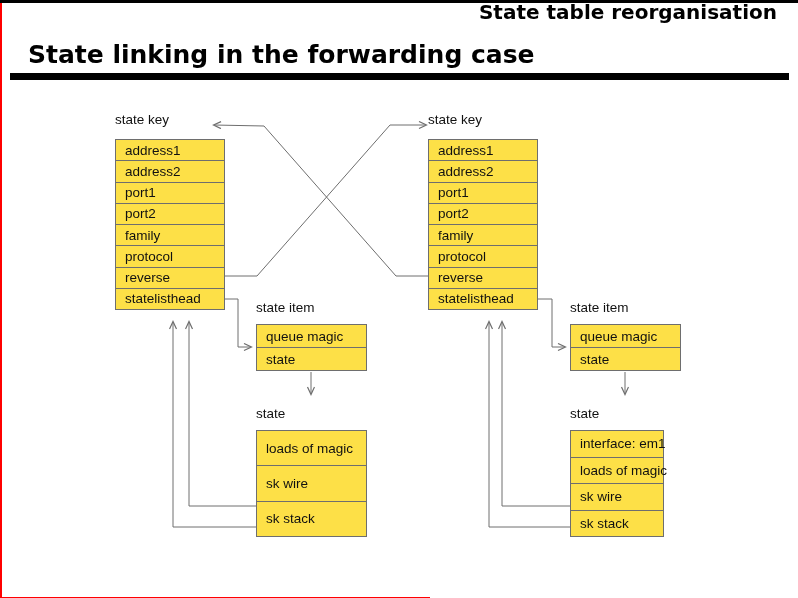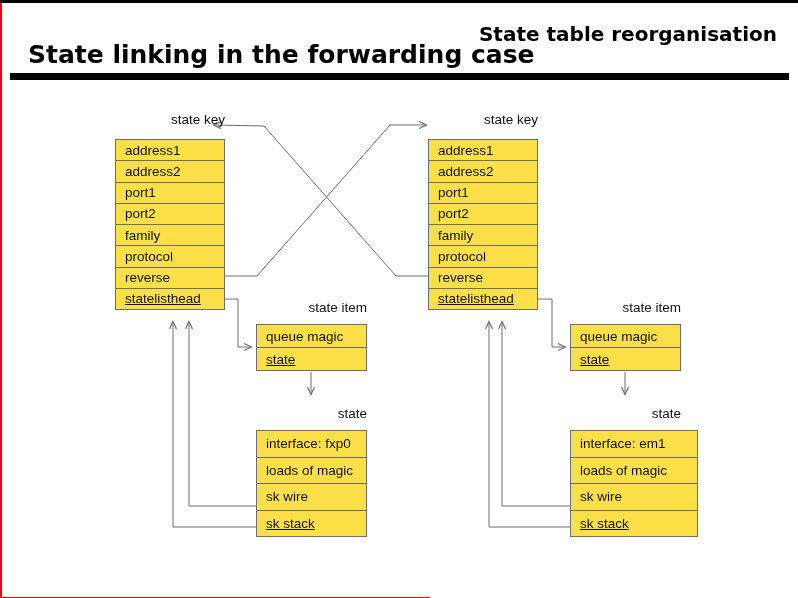--- a/index.html
+++ b/index.html
@@ -7,21 +7,21 @@
     position:relative; width:798px; height:598px;
     background:#ffffff; overflow:hidden;
     font-family:"Liberation Sans", sans-serif;
   }
   
   .top-rule    { position:absolute; left:0; top:0; width:798px; height:3px; background:#000; z-index:5; }
   .left-rule   { position:absolute; left:0; top:0; width:2px; height:598px; background:#ff0000; z-index:4; }
   .bottom-rule { position:absolute; left:0; bottom:0; width:430px; height:1px; background:#ff0000; z-index:4; }
   
   .corner-label {
-    position:absolute; top:22px; right:21px;
+    position:absolute; top:0; right:21px;
     font-family:"DejaVu Sans", sans-serif; font-size:20px; font-weight:bold; color:#000;
     white-space:nowrap;
   }
   .page-title {
     position:absolute; top:40px; left:28px;
     font-family:"DejaVu Sans", sans-serif; font-size:25px; font-weight:bold; color:#000;
     white-space:nowrap;
   }
   .title-rule { position:absolute; left:10px; top:73px; width:779px; height:7px; background:#000; }
 
@@ -29,33 +29,33 @@
   .dbox {
     position:absolute; box-sizing:border-box;
     border:1px solid #6e6e6e; background:#fde047;
     display:flex; flex-direction:column; z-index:2;
   }
   .dbox .row {
     flex:1; display:flex; align-items:center;
     padding-left:9px; font-size:13.5px; color:#111;
     border-bottom:1px solid #6e6e6e; white-space:nowrap;
   }
-  .dbox .row:last-child { border-bottom:none;text-decoration:underline; }
+  .dbox .row:last-child { border-bottom:none; }
   .dlabel {
-    position:absolute; text-align:right; font-size:13.5px; color:#111; z-index:2;
+    position:absolute; text-align:left; font-size:13.5px; color:#111; z-index:2;
   }
   #svg-connectors { position:absolute; left:0; top:0; z-index:1; }
 
   
   #left-state-key   { left:115px; top:139px; width:110px; height:171px; }
   #right-state-key  { left:428px; top:139px; width:110px; height:171px; }
   #left-state-item  { left:256px; top:324px; width:111px; height:47px; }
   #right-state-item { left:570px; top:324px; width:111px; height:47px; }
   #left-state       { left:256px; top:430px; width:111px; height:107px; }
-  #right-state      { left:570px; top:430px; width:128px; height:107px; }
+  #right-state      { left:570px; top:430px; width:94px; height:107px; }
 
   #left-state-key-label   { left:115px; top:112px; width:110px; }
   #right-state-key-label  { left:428px; top:112px; width:110px; }
   #left-state-item-label  { left:256px; top:300px; width:111px; }
   #right-state-item-label { left:570px; top:300px; width:111px; }
   #left-state-label       { left:256px; top:406px; width:111px; }
   #right-state-label      { left:570px; top:406px; width:111px; }
 </style>
 </head>
 <body>
@@ -123,21 +123,20 @@
     <div class="row">queue magic</div>
     <div class="row">state</div>
   </div>
 
   <div class="dbox" id="right-state-item">
     <div class="row">queue magic</div>
     <div class="row">state</div>
   </div>
 
   <div class="dbox" id="left-state">
-    <div class="row">interface: fxp0</div>
     <div class="row">loads of magic</div>
     <div class="row">sk wire</div>
     <div class="row">sk stack</div>
   </div>
 
   <div class="dbox" id="right-state">
     <div class="row">interface: em1</div>
     <div class="row">loads of magic</div>
     <div class="row">sk wire</div>
     <div class="row">sk stack</div>

